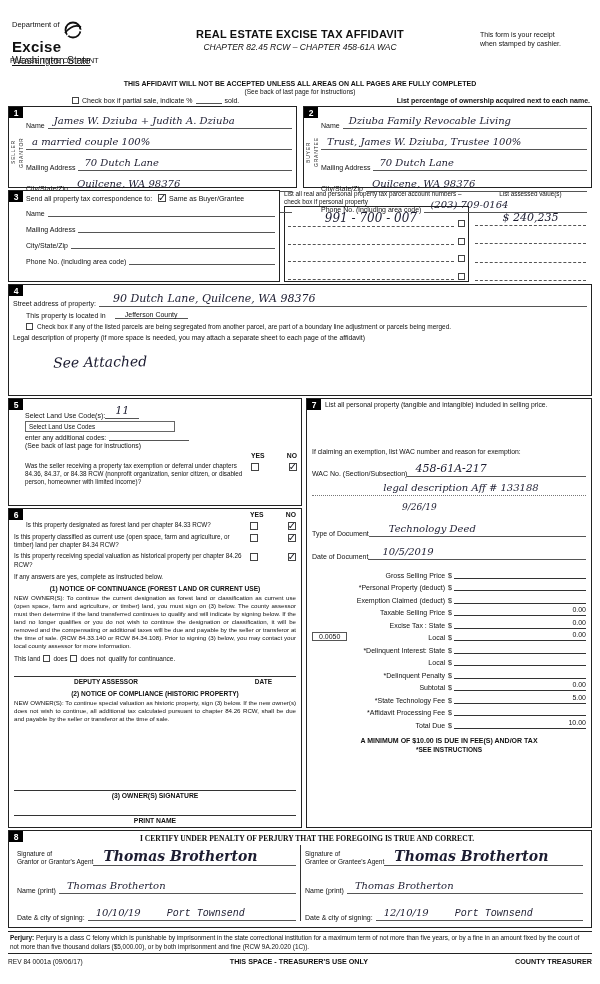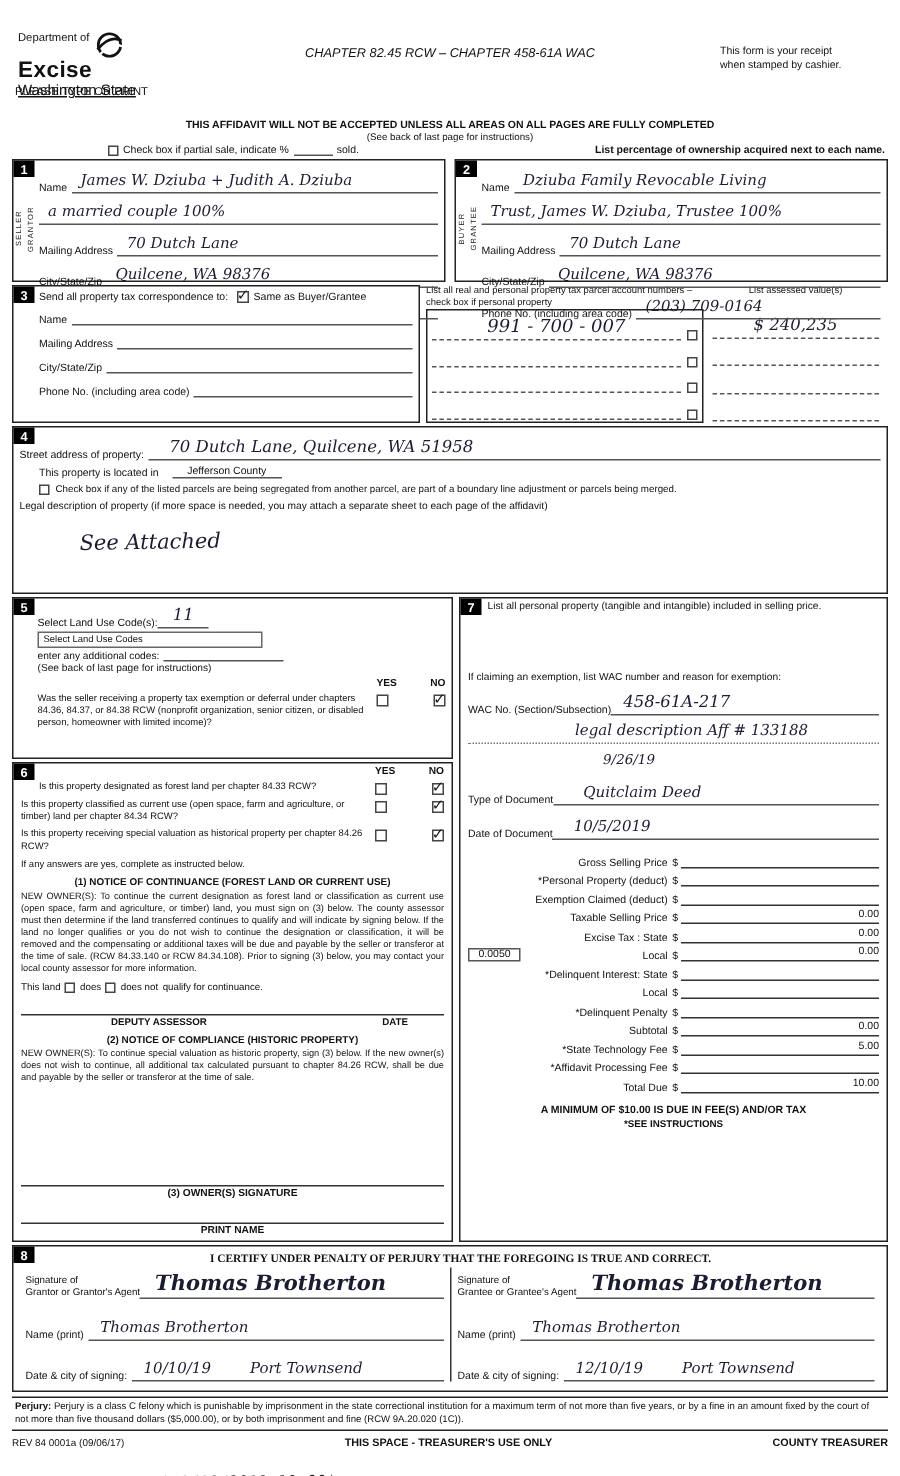--- a/index.html
+++ b/index.html
@@ -121,21 +121,21 @@
   
   .sec8 { margin-top:2px; height:98px; padding:1px 4px 3px 4px; }
   .certify { text-align:center; font-size:7.6px; font-weight:bold; padding:2px 0 2px 14px;font-family:Liberation Serif, serif; }
   .sigcols { display:flex; height:calc(100% - 16px); }
   .sigcol { width:50%; padding:0 4px; display:flex; flex-direction:column; justify-content:space-between; }
   .sigcol + .sigcol { border-left:1px solid #333; }
   .siglbl { font-size:6.5px; line-height:1.25; white-space:nowrap; }
   .signature { font-family:"DejaVu Serif", serif; font-style:italic; font-weight:bold; font-size:14px;
                color:#1c1c30; transform:rotate(-2deg); padding-left:10px; }
   .hw-md { font-size:10px; padding-left:8px; }
-  .hw-gap { margin-left:18px; }
+  .hw-gap { margin-left:18px;font-family:Liberation Mono, monospace; }
 
   
   .perjury { border-top:1px solid #222; border-bottom:1px solid #222; font-size:6.4px; line-height:1.35;
              padding:2px 2px; margin-top:3px; }
   .footrow { display:flex; align-items:baseline; margin-top:3px; font-size:6.6px; }
   .footrow .mid { flex:1; text-align:center; font-weight:bold; font-size:7.2px; }
   .footrow .right { font-weight:bold; font-size:7.2px; }
   .stamp { font-family:"DejaVu Sans Mono", monospace; font-size:10px; letter-spacing:0.5px;
            color:#222; margin:16px 0 0 8px; transform:rotate(-0.4deg); }
 </style>
@@ -151,20 +151,21 @@
         <svg class="swoosh" viewBox="0 0 20 20">
           <circle cx="10" cy="10" r="7.5" fill="none" stroke="#111" stroke-width="1.8"></circle>
           <path d="M2 13 Q10 3 18 7" fill="none" stroke="#111" stroke-width="1.8"></path>
           <path d="M4 16 Q11 8 19 11" fill="none" stroke="#fff" stroke-width="1.6"></path>
         </svg>
       </div>
       <div class="rev">Excise</div>
       <div class="wa">Washington State</div>
     </div>
     <div class="titleblk">
+      <div class="title">REAL ESTATE EXCISE TAX AFFIDAVIT</div>
       <div class="chapter">CHAPTER 82.45 RCW – CHAPTER 458-61A WAC</div>
     </div>
     <div class="receipt">
       <div>This form is your receipt</div>
       <div>when stamped by cashier.</div>
     </div>
     <div class="please">PLEASE TYPE OR PRINT</div>
   </div>
   <div class="warnline">THIS AFFIDAVIT WILL NOT BE ACCEPTED UNLESS ALL AREAS ON ALL PAGES ARE FULLY COMPLETED</div>
   <div class="seeback">(See back of last page for instructions)</div>
@@ -291,21 +292,21 @@
           <div class="arow"></div>
         </div>
       </div>
     </div>
   </div>
 
   <div class="box sec4">
     <span class="badge">4</span>
     <div class="frow">
       <span class="lbl">Street address of property:</span>
-      <span class="fill"><span class="hw" style="font-size:11px;padding-left:14px">70 Dutch Lane, Quilcene, WA  51958</span></span>
+      <span class="fill"><span class="hw" style="font-size:11px;padding-left:14px">90 Dutch Lane, Quilcene, WA  98376</span></span>
     </div>
     <div class="frow" style="margin-top:4px;padding-left:13px">
       <span class="lbl">This property is located in</span>
       <span class="lbl" style="margin-left:6px;border-bottom:1px solid #555;padding:0 10px">Jefferson County</span>
     </div>
     <div class="seg">
       <span class="cb sm"></span>
       <span>Check box if any of the listed parcels are being segregated from another parcel, are part of a boundary line adjustment or parcels being merged.</span>
     </div>
     <div class="legal">Legal description of property (if more space is needed, you may attach a separate sheet to each page of the affidavit)</div>
@@ -404,21 +405,21 @@
       <div class="s7intro">List all  personal property (tangible and intangible) included in selling price.</div>
       <div class="exint">If claiming an exemption, list WAC number and reason for exemption:</div>
       <div class="wacrow">
         <span class="lbl">WAC No. (Section/Subsection)</span>
         <span class="fill"><span class="hw" style="font-size:11px;padding-left:8px">458-61A-217</span></span>
       </div>
       <div class="reason2"><span class="hw" style="font-size:10px;padding-left:24px">legal description  Aff # 133188</span></div>
       <div><span class="hw" style="font-size:9px;padding-left:90px">9/26/19</span></div>
       <div class="wacrow" style="margin-top:4px">
         <span class="lbl">Type of Document</span>
-        <span class="fill"><span class="hw" style="font-size:10px;padding-left:20px">Quitclaim Deed</span></span>
+        <span class="fill"><span class="hw" style="font-size:10px;padding-left:20px">Technology Deed</span></span>
       </div>
       <div class="wacrow" style="margin-top:4px">
         <span class="lbl">Date of Document</span>
         <span class="fill"><span class="hw" style="font-size:10px;padding-left:14px">10/5/2019</span></span>
       </div>
 
       <div class="mblock">
         <div class="mrow">
           <span class="mlabel">Gross Selling Price</span>
           <span class="dollar">$</span>

